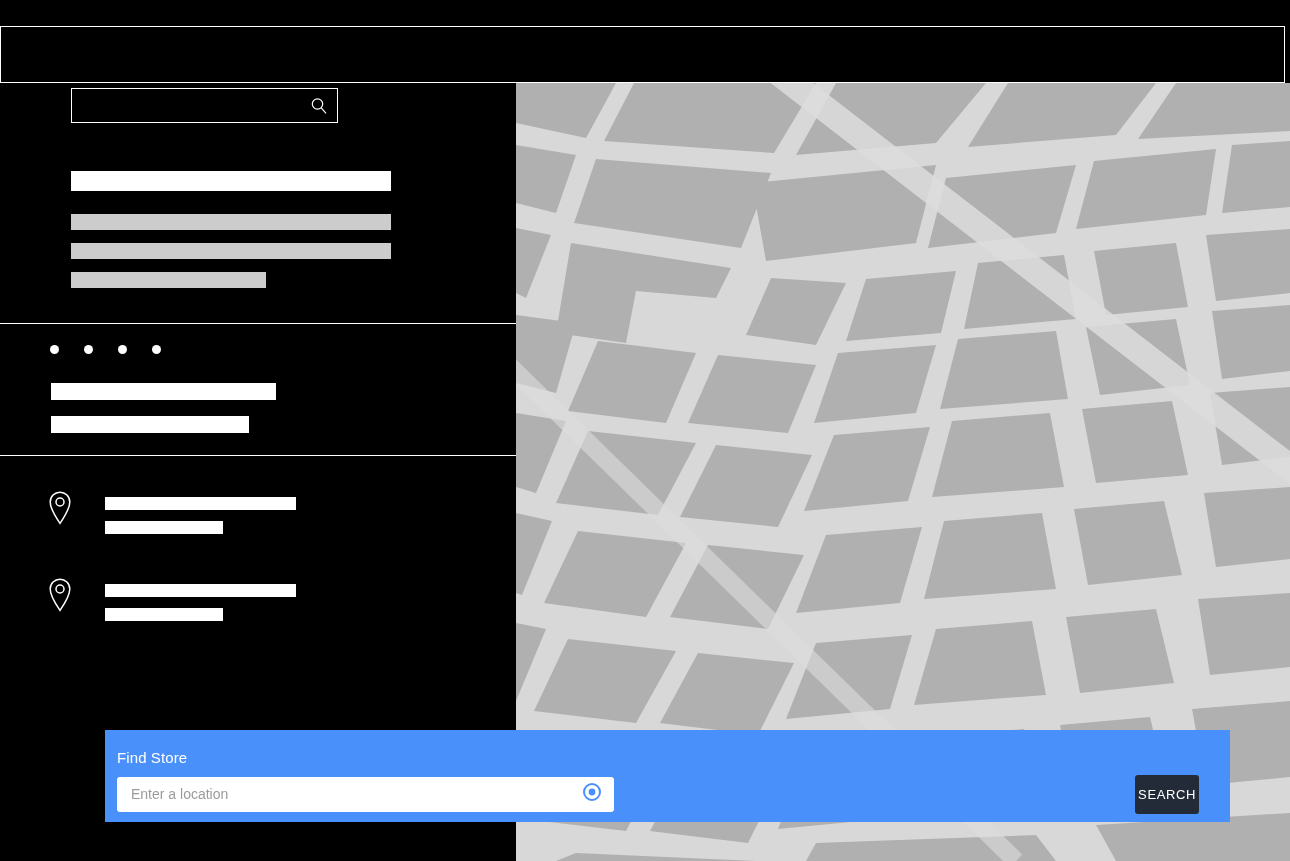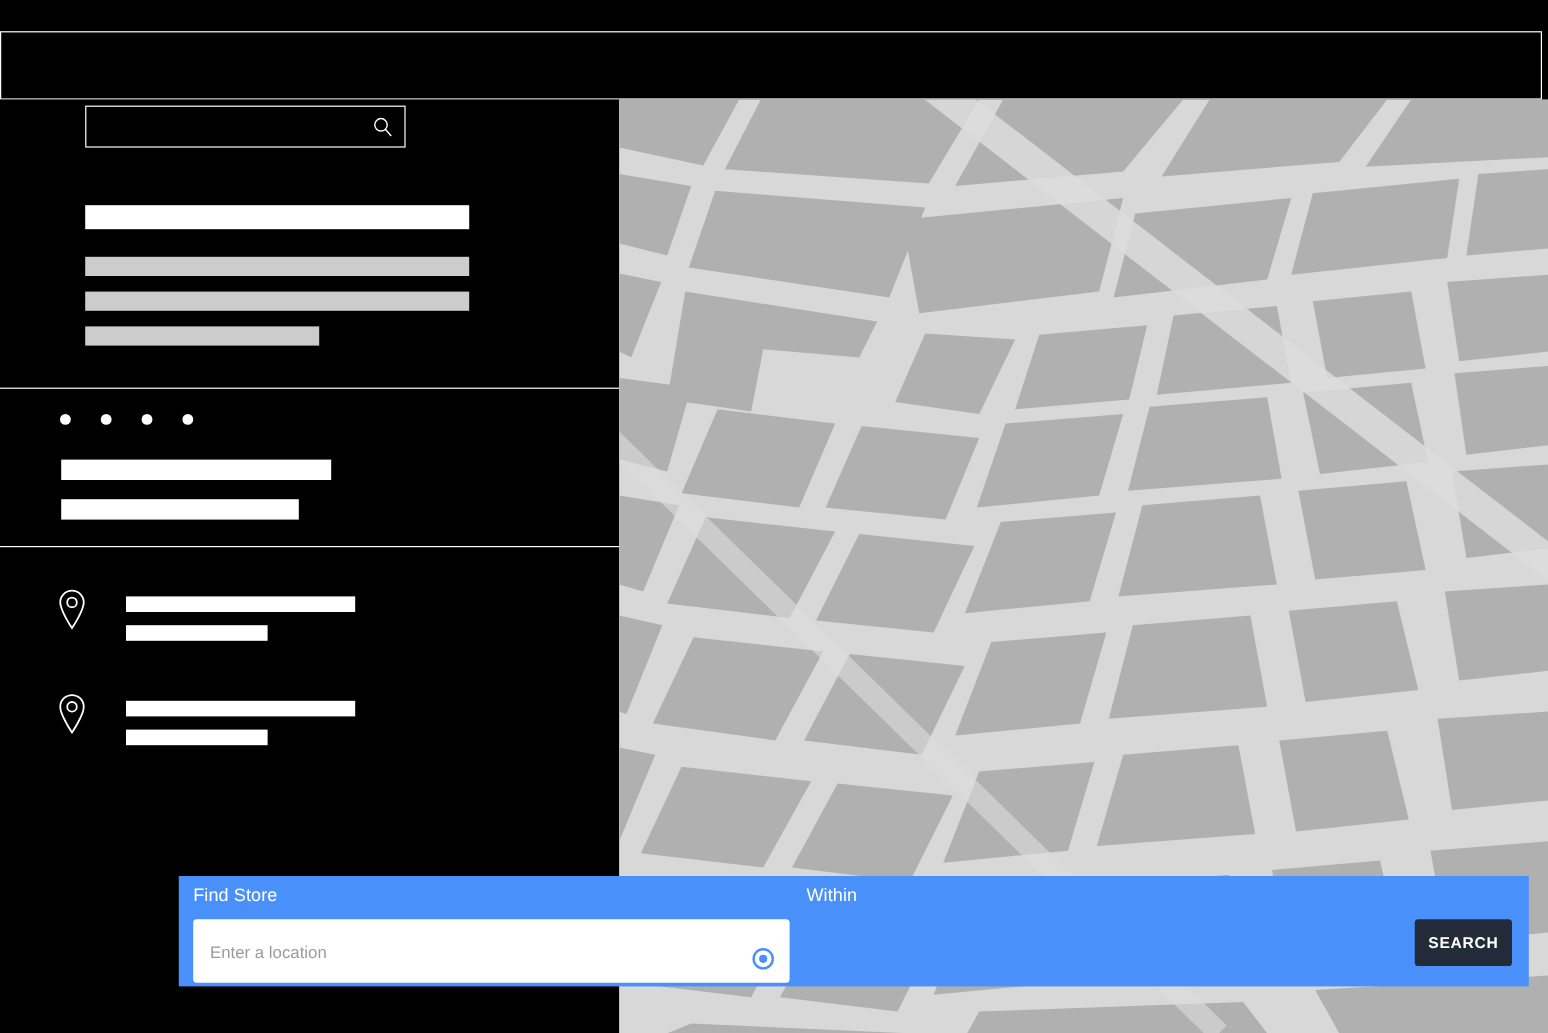--- a/index.html
+++ b/index.html
@@ -79,45 +79,45 @@
   .map svg { display: block; width: 774px; height: 778px; }
 
   .marker { position: absolute; width: 60px; height: 76px; }
   .marker svg { display: block; }
   .marker.m1 { left: 733px; top: 236px; }
 
   
   .find-panel {
     position: absolute; left: 105px; top: 730px; width: 1125px; height: 92px;
     background: #4a90fa;
-    display: flex; align-items: flex-start; padding: 8px 12px 0 12px; margin-left: 44px;
+    display: flex; align-items: center; padding: 8px 12px 0 12px;
   }
   .field-group { position: relative; }
   .field-group.location { width: 497px; margin-right: 14px; }
   .field-group.within   { width: 493px; margin-right: 14px; }
   .field-label {
     display: block; color: #ffffff; font-size: 15px; line-height: 18px;
     font-family: "Liberation Sans", sans-serif; margin-bottom: 10px; letter-spacing: .1px;
   }
   .text-input {
-    display: block; width: 100%; height: 53px;
+    display: block; width: 100%; height: 35px;
     background: #ffffff; border: 0; border-radius: 3px; outline: none;
     padding: 0 14px; font-size: 14px; color: #333;
     font-family: "Liberation Sans", sans-serif;
   }
   .text-input::placeholder { color: #9b9b9b; }
   .locate-btn {
     position: absolute; right: 12px; bottom: 10px; width: 20px; height: 20px;
     background: transparent; border: 0; padding: 0; cursor: pointer;
   }
   .locate-btn svg { display: block; }
   .search-btn {
-    margin-top: 28px; width: 81px; height: 39px;
+    margin-top: 28px; width: 64px; height: 39px;
     background: #232b38; color: #ffffff; border: 0; border-radius: 3px;
-    font-size: 13px; font-weight: bold; letter-spacing: .6px; cursor: pointer;
+    font-size: 13px; font-weight: normal; letter-spacing: .6px; cursor: pointer;
     font-family: "Liberation Sans", sans-serif;
   }
 </style>
 </head>
 <body>
 
 <div class="app">
 
   <div class="top-strip"></div>
 
@@ -270,19 +270,18 @@
       <input class="text-input" type="text" placeholder="Enter a location" style="">
       <button class="locate-btn">
         <svg viewBox="0 0 20 20" width="20" height="20">
           <circle cx="10" cy="10" r="8" fill="none" stroke="#4a90fa" stroke-width="2"></circle>
           <circle cx="10" cy="10" r="3.4" fill="#4a90fa"></circle>
         </svg>
       </button>
     </div>
 
     <div class="field-group within">
-      <label class="field-label">Within</label>
     </div>
 
     <button class="search-btn">SEARCH</button>
   </div>
 
 </div>
 
 </body></html>

